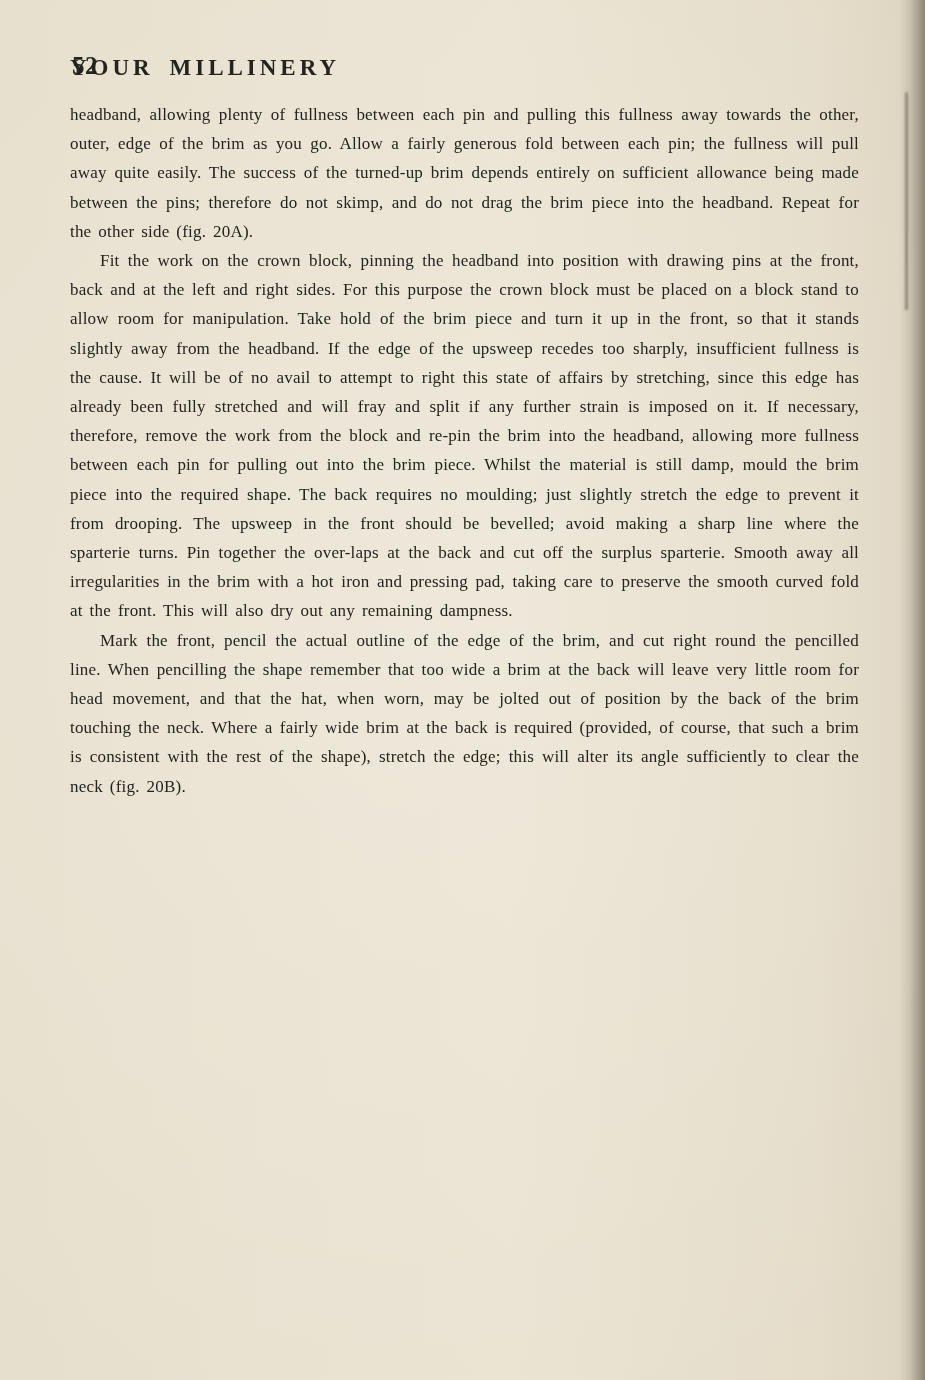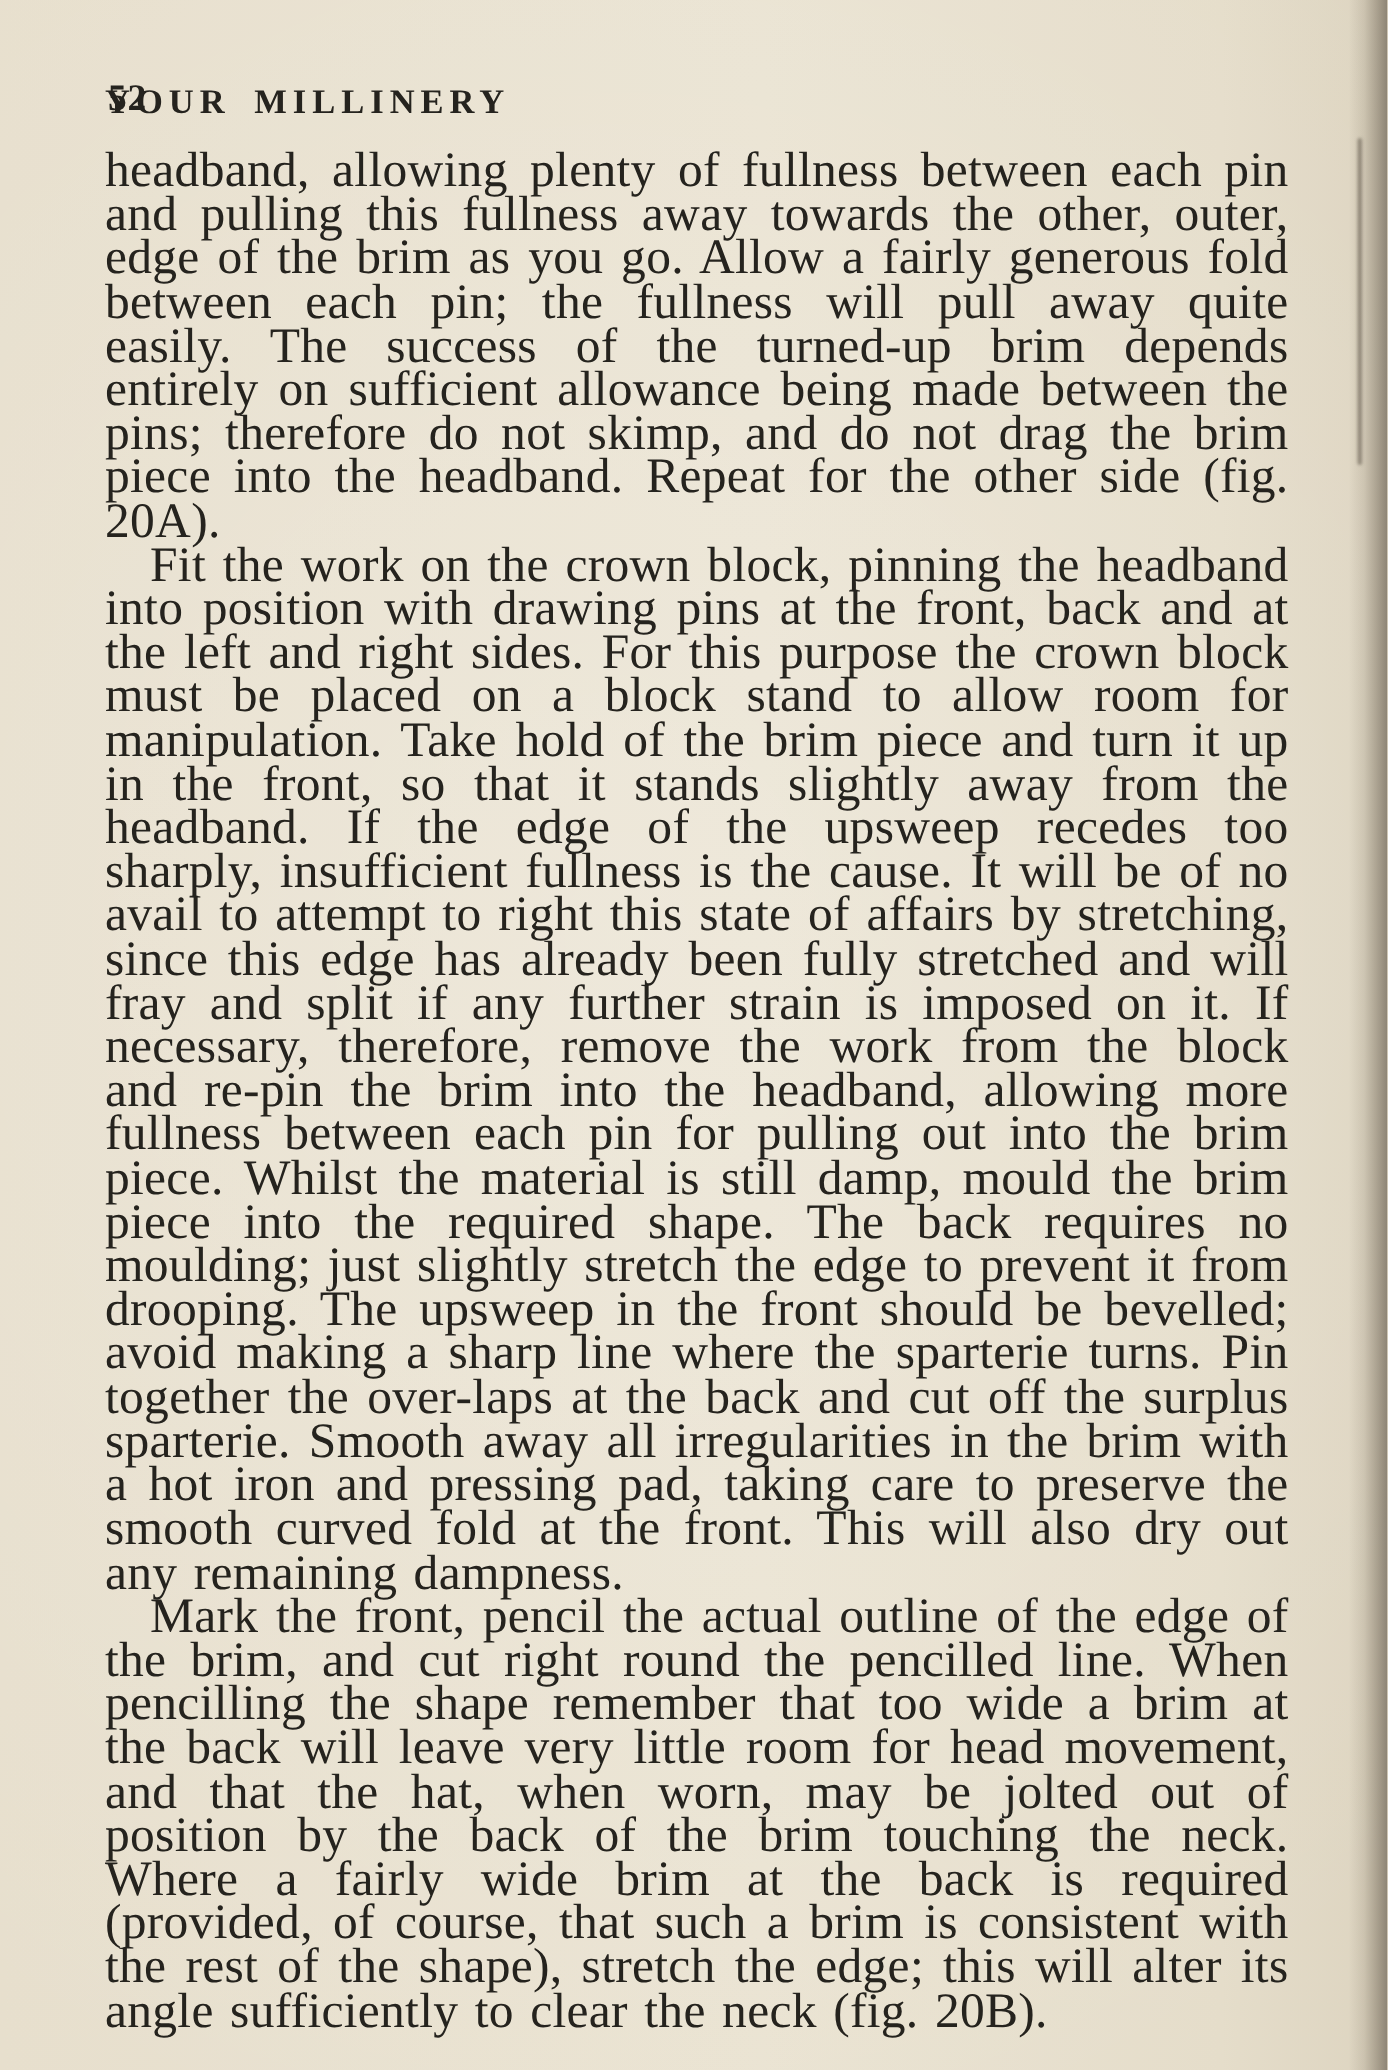--- a/index.html
+++ b/index.html
@@ -67,21 +67,21 @@
     letter-spacing: 4px;
     padding-top: 3px;
     word-spacing: 6px;
   }
   .text-block {
     position: absolute;
     top: 100px;
     left: 70px;
     right: 66px;
     text-align: justify;
-    font-size: 33px;
+    font-size: 17px;
     line-height: 29.2px;
     letter-spacing: 0.2px;
     word-spacing: 2.5px;
   }
   .para {
     margin: 0;
   }
   .para.indent {
     text-indent: 30px;
   }

